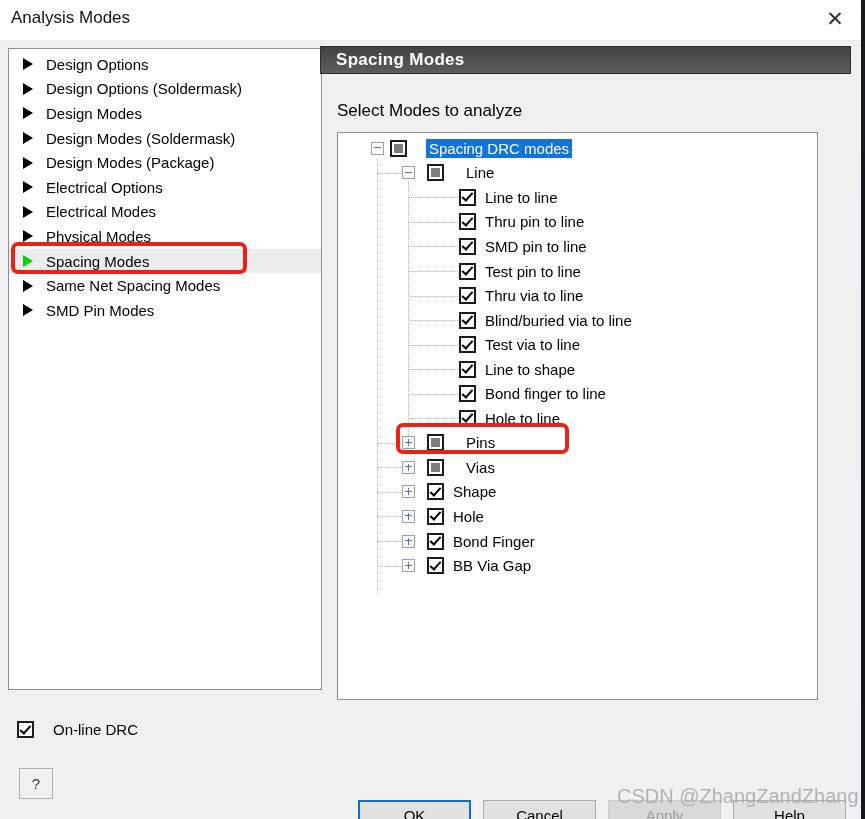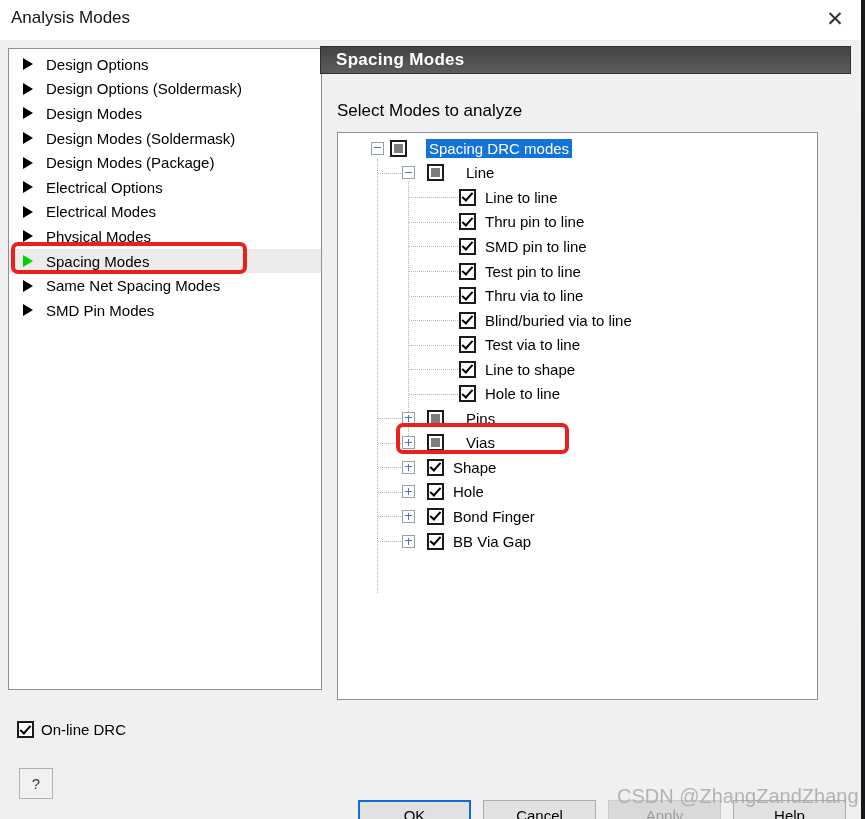--- a/index.html
+++ b/index.html
@@ -54,21 +54,21 @@
   .cb.tri::after{content:"";width:9px;height:9px;background:#7d7d7d;}
   .tlabel{margin-left:6px;padding:1px 3px;white-space:nowrap;}
   .trow.selected .tlabel{background:var(--blue);color:#fff;}
 
   
   .ann{position:absolute;border:4px solid var(--red);border-radius:7px;box-sizing:border-box;z-index:50;pointer-events:none;}
   #ann-sidebar{left:11px;top:242px;width:236px;height:32px;}
   #ann-tree{left:396px;top:423px;width:173px;height:31px;}
 
   
-  .drc{position:absolute;left:17px;top:721px;display:flex;align-items:center;font-size:15px;color:#000;}
+  .drc{position:absolute;left:17px;top:721px;display:flex;align-items:center;font-size:15px;color:#000;gap:12px;}
   .drc .cb{margin-right:7px;}
   .qbtn{position:absolute;left:19px;top:768px;width:34px;height:31px;background:#f1f1f1;border:1px solid #b0b0b0;box-sizing:border-box;display:flex;align-items:center;justify-content:center;font-size:15px;color:#3a3a3a;}
 
   .btn{position:absolute;top:800px;width:113px;height:30px;box-sizing:border-box;background:#e1e1e1;border:1px solid #adadad;
     font-size:15px;color:#000;display:flex;align-items:center;justify-content:center;}
   #buttons .btn:nth-of-type(1){left:358px;}
   #buttons .btn:nth-of-type(2){left:483px;}
   #buttons .btn:nth-of-type(3){left:608px;}
   #buttons .btn:nth-of-type(4){left:733px;}
   .btn.default{border:2px solid #0c6fd0;}
@@ -189,20 +189,25 @@
         <span class="tlabel">Test via to line</span>
       </div>
       <div class="trow lvl2">
         <span class="stub"></span>
         <span class="cb checked"></span>
         <span class="tlabel">Line to shape</span>
       </div>
       <div class="trow lvl2">
         <span class="stub"></span>
         <span class="cb checked"></span>
+        <span class="tlabel">Bond finger to line</span>
+      </div>
+      <div class="trow lvl2">
+        <span class="stub"></span>
+        <span class="cb checked"></span>
         <span class="tlabel">Hole to line</span>
       </div>
       <div class="trow lvl1">
         <span class="stub"></span>
         <span class="exp plus"></span>
         <span class="cb tri"></span>
         <span class="tlabel">Pins</span>
       </div>
       <div class="trow lvl1">
         <span class="stub"></span>

